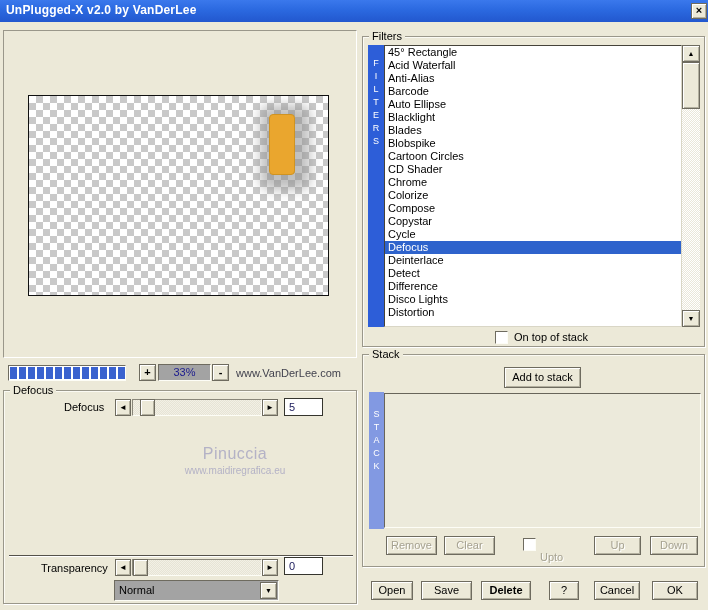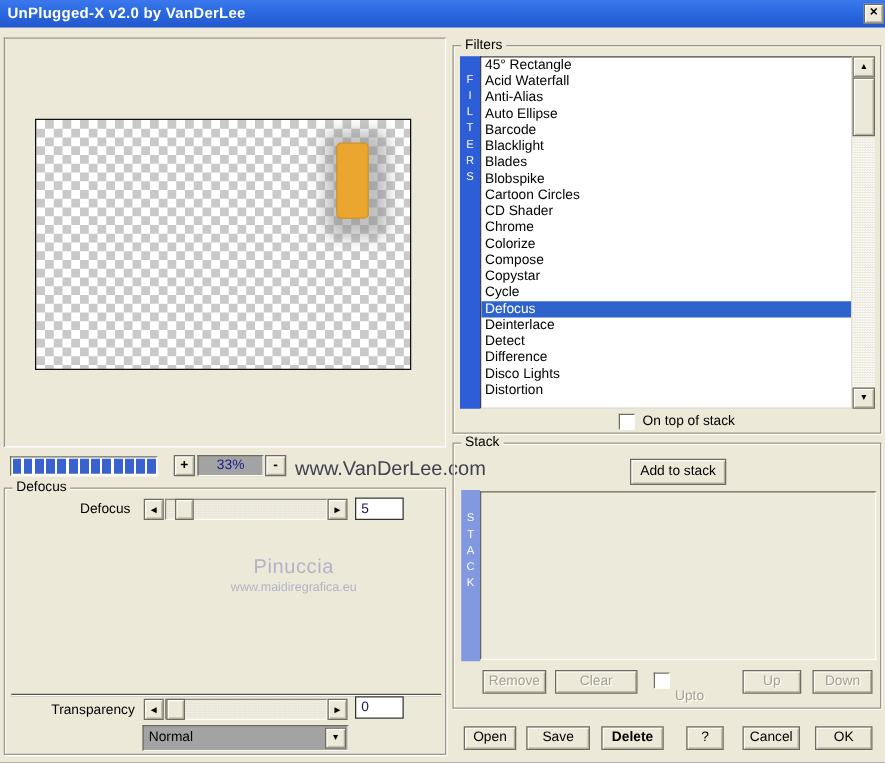--- a/index.html
+++ b/index.html
@@ -39,21 +39,21 @@
     border:1px solid #cf9322;border-radius:4px;filter:blur(.6px);}
 
   .progressbar{position:absolute;left:8px;top:365px;width:118px;height:16px;background:#fff;
     border:1px solid;border-color:#6e6b5f #fdfdf6 #fdfdf6 #6e6b5f;}
   .progress-fill{position:absolute;left:1px;top:1px;width:115px;height:12px;
     background:repeating-linear-gradient(90deg,var(--progress) 0 7px,#ffffff 7px 9px);}
   .zoom-in{position:absolute;left:139px;top:364px;width:17px;height:17px;font-size:11px;font-weight:bold;text-align:center;line-height:14px;}
   .zoom-field{position:absolute;left:158px;top:364px;width:53px;height:17px;font-size:11px;color:#1a1a8e;
     text-align:center;line-height:15px;}
   .zoom-out{position:absolute;left:212px;top:364px;width:17px;height:17px;font-size:11px;font-weight:bold;text-align:center;line-height:14px;}
-  .brand{position:absolute;left:236px;top:367px;font-size:16px;color:#42424e;}
+  .brand{position:absolute;left:236px;top:367px;font-size:11px;color:#42424e;}
 
   
   .defocus-group{left:3px;top:390px;width:354px;height:214px;}
   .slider-label{position:absolute;font-size:11px;color:#000;}
   .arrow-btn{position:absolute;width:16px;height:17px;font-size:8px;text-align:center;line-height:16px;color:#000;}
   .slider-track{position:absolute;height:17px;border:1px solid;border-color:#8a877a #fdfdf6 #fdfdf6 #8a877a;
     background:repeating-conic-gradient(#f2f0e6 0 25%, #e7e4d5 0 50%);background-size:2px 2px;}
   .slider-thumb{position:absolute;width:15px;height:17px;}
   .value-field{position:absolute;width:39px;height:18px;font-size:11px;color:#1a1a5a;padding:2px 0 0 4px;}
   .watermark-name{position:absolute;left:131px;top:54px;width:200px;text-align:center;font-size:16px;
@@ -85,21 +85,21 @@
 
   
   .stack-group{left:362px;top:354px;width:343px;height:213px;}
   .add-btn{position:absolute;left:141px;top:12px;width:77px;height:21px;font-size:11px;text-align:center;line-height:19px;}
   .stack-strip{left:6px;top:37px;width:15px;height:137px;background:var(--stack-strip);padding-top:16px;}
   .stack-list{position:absolute;left:21px;top:38px;width:317px;height:135px;background:#eceadb;
     border:1px solid;border-color:#68655a #fdfdf6 #fdfdf6 #68655a;}
   .sbtn{position:absolute;height:19px;font-size:11px;text-align:center;line-height:17px;}
   .disabled{color:#a6a291;text-shadow:1px 1px 0 #fff;}
   .remove-btn{left:23px;top:181px;width:51px;}
-  .clear-btn{left:81px;top:181px;width:66px;}
+  .clear-btn{left:81px;top:181px;width:51px;}
   .upto-box{left:160px;top:183px;}
   .upto-label{left:177px;top:196px;}
   .up-btn{left:231px;top:181px;width:47px;}
   .down-btn{left:287px;top:181px;width:48px;}
 
   
   .fbtn{position:absolute;top:581px;height:19px;font-size:11px;text-align:center;line-height:17px;color:#000;}
   .open-btn{left:371px;width:42px;}
   .save-btn{left:421px;width:51px;}
   .delete-btn{left:481px;width:50px;font-weight:bold;}
@@ -182,22 +182,22 @@
         <div>L</div>
         <div>T</div>
         <div>E</div>
         <div>R</div>
         <div>S</div>
       </div>
     <div class="filters-list">
         <div class="list-row">45° Rectangle</div>
         <div class="list-row">Acid Waterfall</div>
         <div class="list-row">Anti-Alias</div>
+        <div class="list-row">Barcode</div>
         <div class="list-row">Auto Ellipse</div>
-        <div class="list-row">Barcode</div>
         <div class="list-row">Blacklight</div>
         <div class="list-row">Blades</div>
         <div class="list-row">Blobspike</div>
         <div class="list-row">Cartoon Circles</div>
         <div class="list-row">CD Shader</div>
         <div class="list-row">Chrome</div>
         <div class="list-row">Colorize</div>
         <div class="list-row">Compose</div>
         <div class="list-row">Copystar</div>
         <div class="list-row">Cycle</div>

